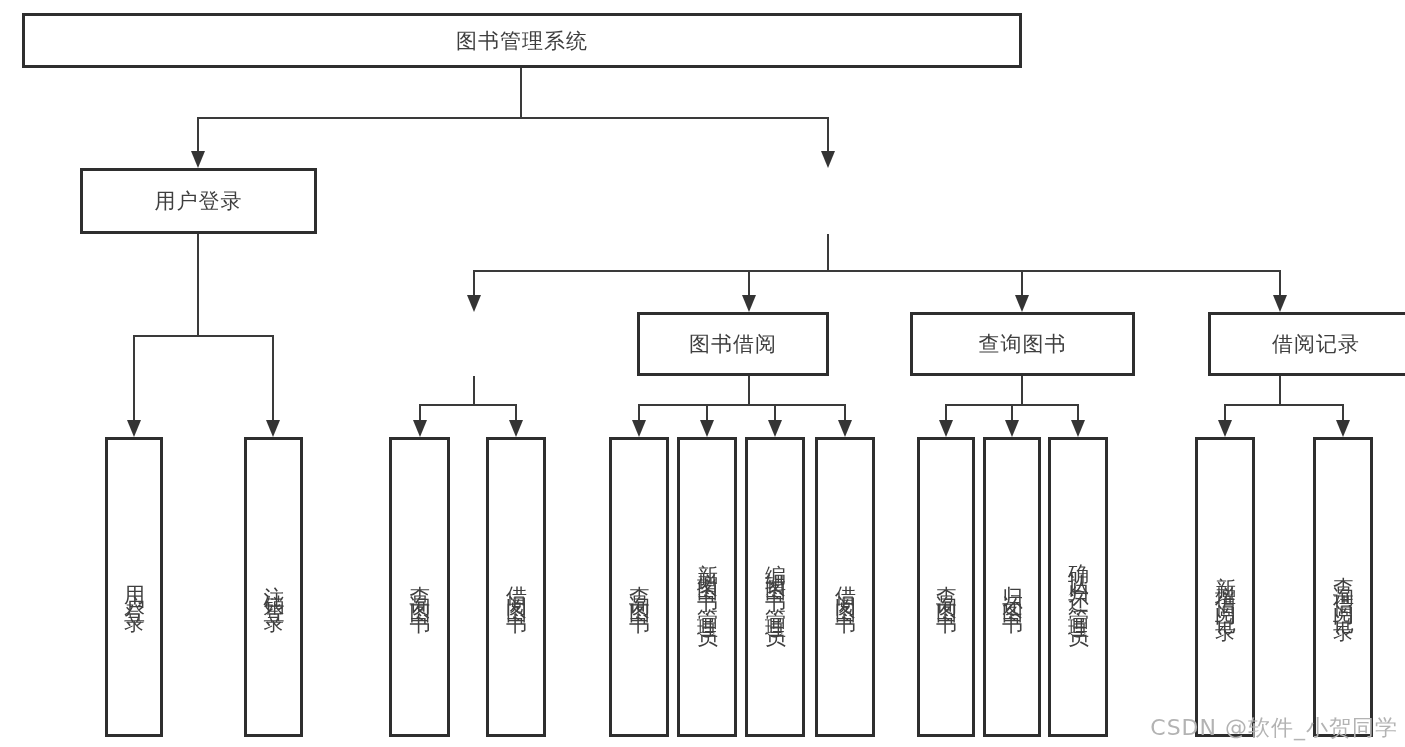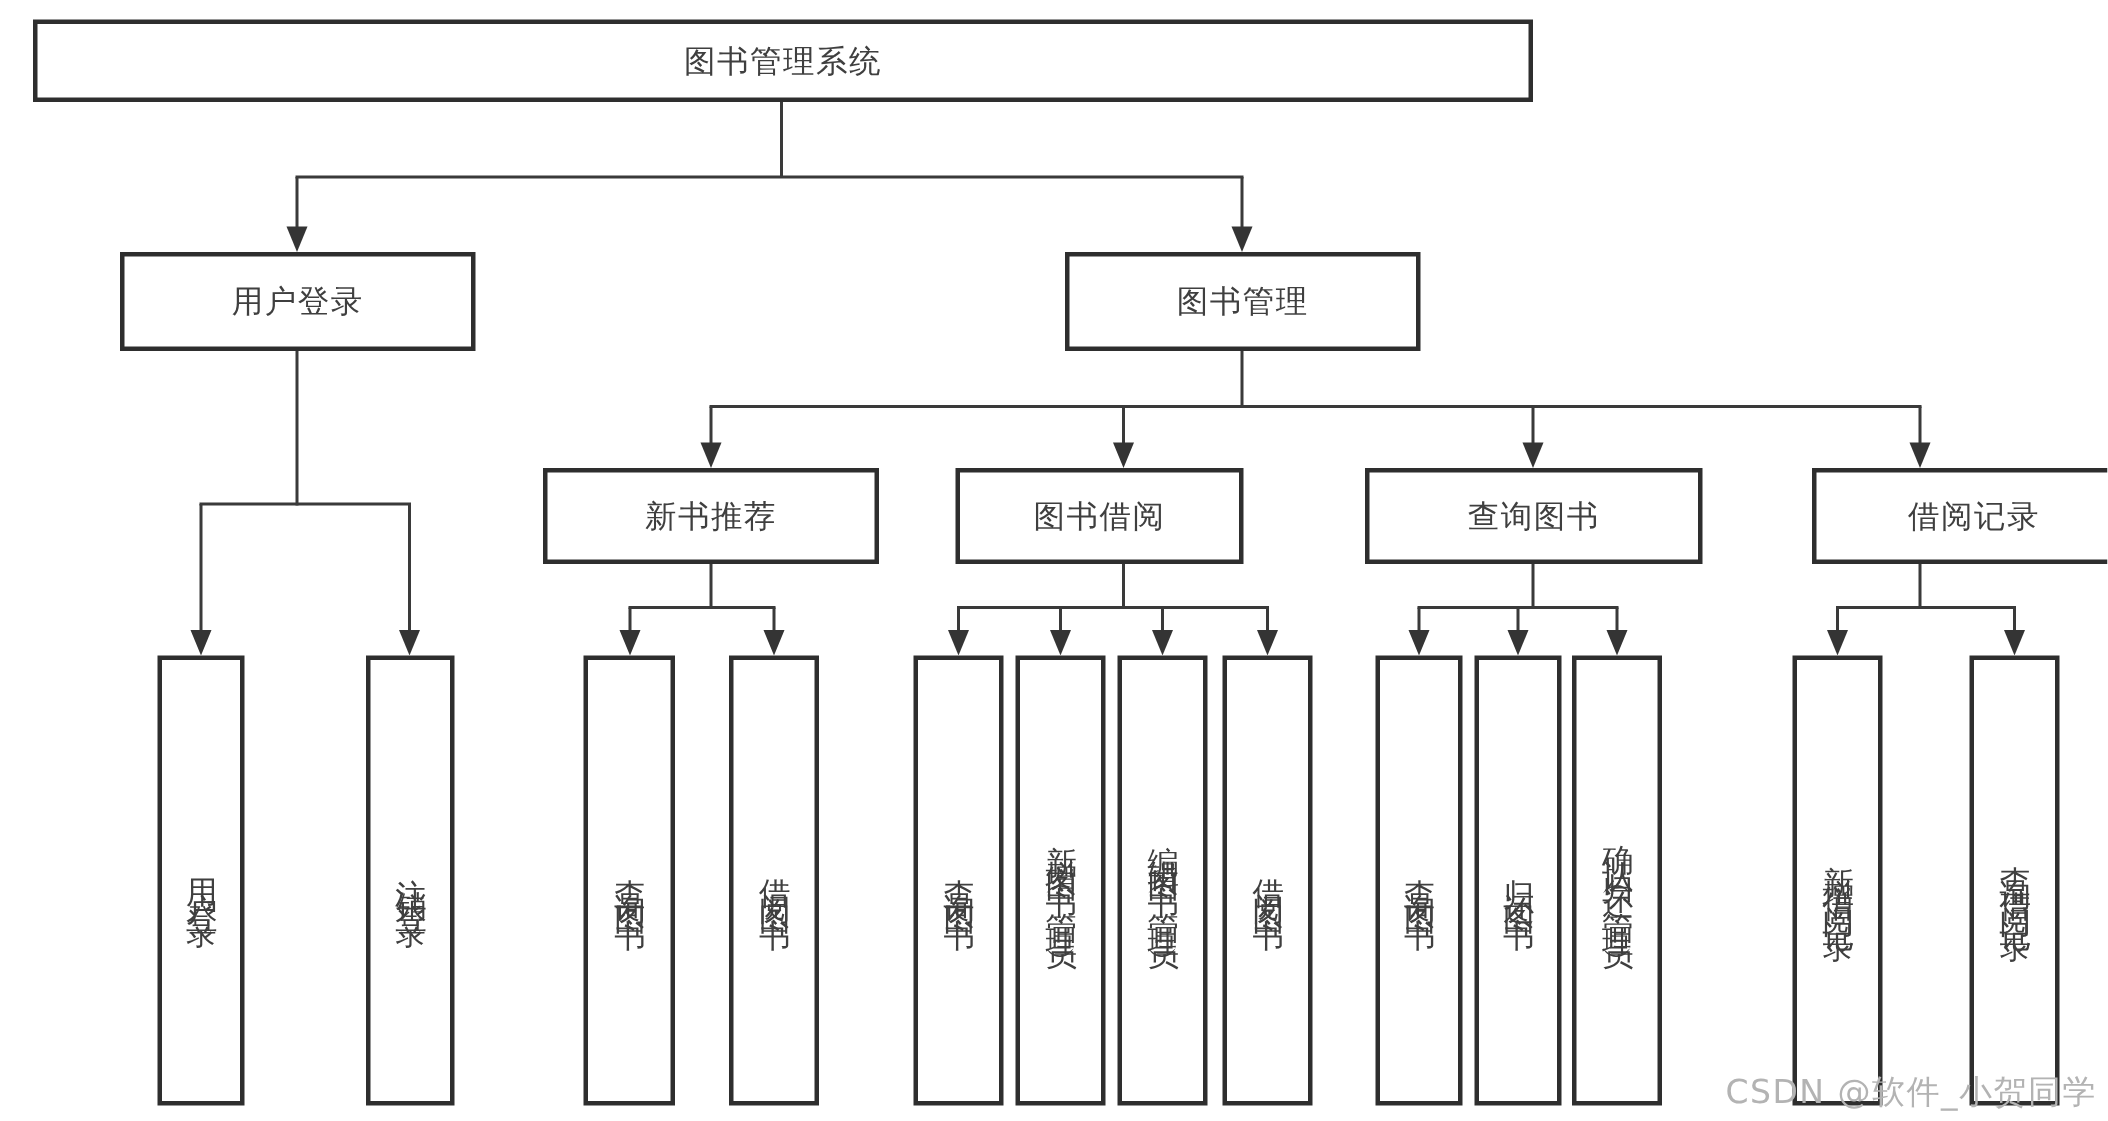--- a/index.html
+++ b/index.html
@@ -68,45 +68,39 @@
   <div class="vline" style="left:520px; top:68px; height:50px;"></div>
   <div class="hline" style="left:197px; top:117px; width:632px;"></div>
   <div class="vline" style="left:197px; top:118px; height:35px;"></div>
   <div class="arrow" style="left:191px; top:151px;"></div>
   <div class="vline" style="left:827px; top:118px; height:35px;"></div>
   <div class="arrow" style="left:821px; top:151px;"></div>
 
   <div class="box" style="left:80px; top:168px; width:237px; height:66px;">
     <span>用户登录</span>
   </div>
-  <div class="box" style="left:710px; top:168px; width:237px; height:66px;">
-    <span>图书管理</span>
-  </div>
 
   <div class="vline" style="left:197px; top:234px; height:103px;"></div>
   <div class="hline" style="left:133px; top:335px; width:141px;"></div>
   <div class="vline" style="left:133px; top:336px; height:86px;"></div>
   <div class="arrow" style="left:127px; top:420px;"></div>
   <div class="vline" style="left:272px; top:336px; height:86px;"></div>
   <div class="arrow" style="left:266px; top:420px;"></div>
 
   <div class="vline" style="left:827px; top:234px; height:38px;"></div>
   <div class="hline" style="left:473px; top:270px; width:808px;"></div>
   <div class="vline" style="left:473px; top:271px; height:26px;"></div>
   <div class="arrow" style="left:467px; top:295px;"></div>
   <div class="vline" style="left:748px; top:271px; height:26px;"></div>
   <div class="arrow" style="left:742px; top:295px;"></div>
   <div class="vline" style="left:1021px; top:271px; height:26px;"></div>
   <div class="arrow" style="left:1015px; top:295px;"></div>
   <div class="vline" style="left:1279px; top:271px; height:26px;"></div>
   <div class="arrow" style="left:1273px; top:295px;"></div>
 
-  <div class="box" style="left:362px; top:312px; width:224px; height:64px;">
-    <span>新书推荐</span>
-  </div>
   <div class="box" style="left:637px; top:312px; width:192px; height:64px;">
     <span>图书借阅</span>
   </div>
   <div class="box" style="left:910px; top:312px; width:225px; height:64px;">
     <span>查询图书</span>
   </div>
   <div class="box" style="left:1172px; top:312px; width:216px; height:64px;margin-left:36px;">
     <span>借阅记录</span>
   </div>
 

